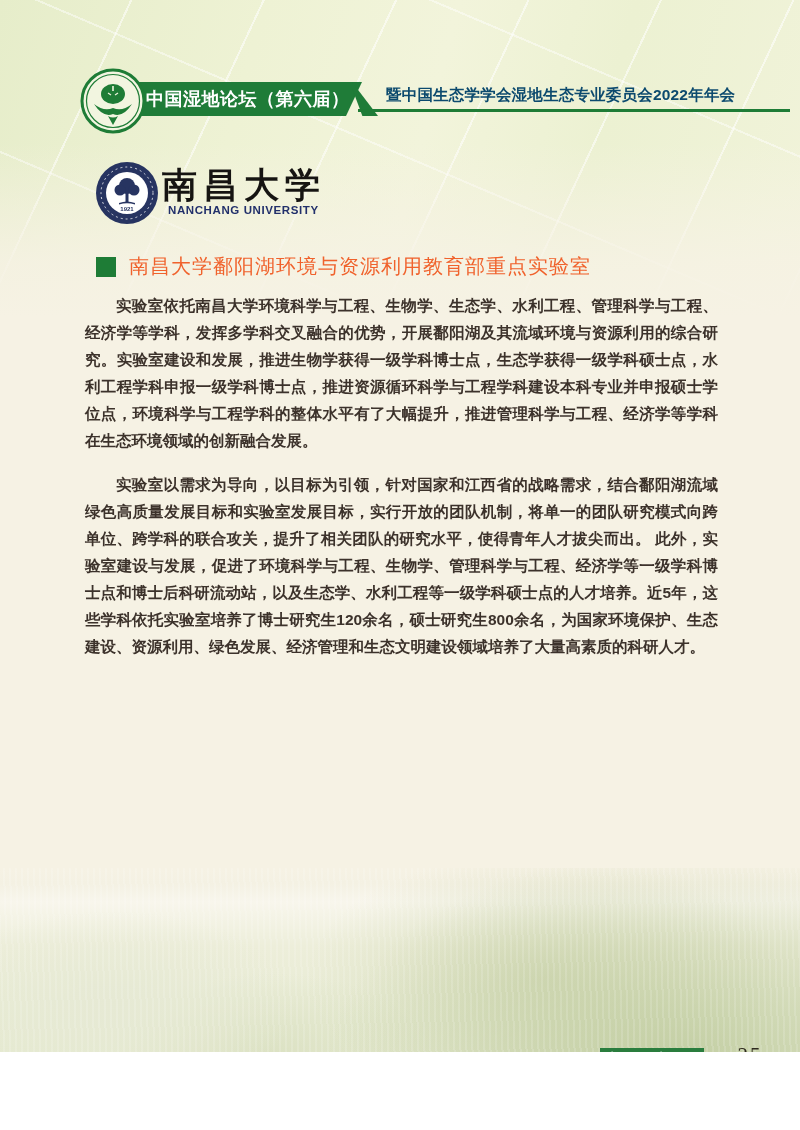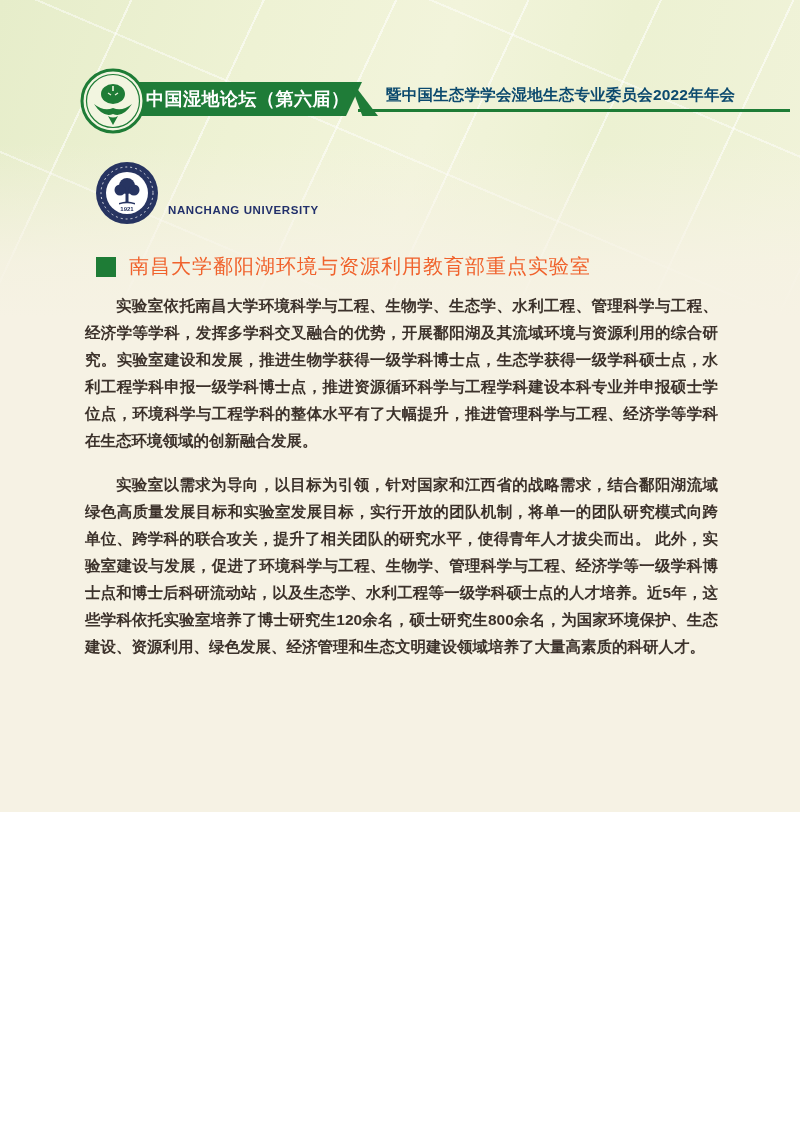--- a/index.html
+++ b/index.html
@@ -1,17 +1,17 @@
 <!DOCTYPE html>
 <html><head>
 <meta charset="utf-8">
 <style>
   html,body{margin:0;padding:0;}
   body{font-family:"Liberation Sans","DejaVu Sans",sans-serif;}
-  .page{position:relative;width:800px;height:812px;background:#f6f2e4;overflow:hidden;}
+  .page{position:relative;width:800px;height:1052px;background:#f6f2e4;overflow:hidden;}
 
   
   .bg-top{position:absolute;left:0;top:0;width:800px;height:318px;
     background:
       repeating-linear-gradient(115deg, rgba(255,255,255,0) 0 118px, rgba(255,255,255,0.55) 118px 120px),
       repeating-linear-gradient(23deg, rgba(255,255,255,0) 0 152px, rgba(255,255,255,0.45) 152px 154px),
       linear-gradient(105deg,#e6edca 0%,#eef2d4 30%,#f2f4db 52%,#ecf1d2 72%,#f1f3da 100%);}
   .bg-top::after{content:"";position:absolute;left:0;top:0;width:100%;height:100%;
     background:linear-gradient(180deg, rgba(246,242,228,0) 45%, rgba(246,242,228,0.85) 82%, #f6f2e4 100%);}
 
@@ -92,20 +92,21 @@
     <circle cx="33" cy="34" r="31" fill="#273461"></circle>
     <circle cx="33" cy="34" r="26" fill="none" stroke="#ffffff" stroke-width="0.8" stroke-dasharray="2 3"></circle>
     <circle cx="33" cy="34" r="21" fill="#ffffff"></circle>
     <circle cx="33" cy="27" r="8" fill="#273461"></circle>
     <circle cx="26" cy="31" r="5.5" fill="#273461"></circle>
     <circle cx="40" cy="31" r="5.5" fill="#273461"></circle>
     <rect x="31.5" y="33" width="3" height="10" fill="#273461"></rect>
     <path d="M25 44 Q33 41 41 44 L41 45.5 Q33 43 25 45.5 Z" fill="#273461"></path>
     <text x="33" y="52" text-anchor="middle" font-size="6" font-weight="bold" fill="#273461" font-family="Liberation Sans, sans-serif">1921</text>
   </svg>
+  <div class="uni-cn">南昌大学</div>
   <div class="uni-en">NANCHANG UNIVERSITY</div>
 
   <div class="section-title">
     <span class="sq"></span>
     <span class="st-text">南昌大学鄱阳湖环境与资源利用教育部重点实验室</span>
   </div>
 
   <div class="content">
     <p>实验室依托南昌大学环境科学与工程、生物学、生态学、水利工程、管理科学与工程、经济学等学科，发挥多学科交叉融合的优势，开展鄱阳湖及其流域环境与资源利用的综合研究。实验室建设和发展，推进生物学获得一级学科博士点，生态学获得一级学科硕士点，水利工程学科申报一级学科博士点，推进资源循环科学与工程学科建设本科专业并申报硕士学位点，环境科学与工程学科的整体水平有了大幅提升，推进管理科学与工程、经济学等学科在生态环境领域的创新融合发展。</p>
     <p>实验室以需求为导向，以目标为引领，针对国家和江西省的战略需求，结合鄱阳湖流域绿色高质量发展目标和实验室发展目标，实行开放的团队机制，将单一的团队研究模式向跨单位、跨学科的联合攻关，提升了相关团队的研究水平，使得青年人才拔尖而出。 此外，实验室建设与发展，促进了环境科学与工程、生物学、管理科学与工程、经济学等一级学科博士点和博士后科研流动站，以及生态学、水利工程等一级学科硕士点的人才培养。近5年，这些学科依托实验室培养了博士研究生120余名，硕士研究生800余名，为国家环境保护、生态建设、资源利用、绿色发展、经济管理和生态文明建设领域培养了大量高素质的科研人才。</p>

